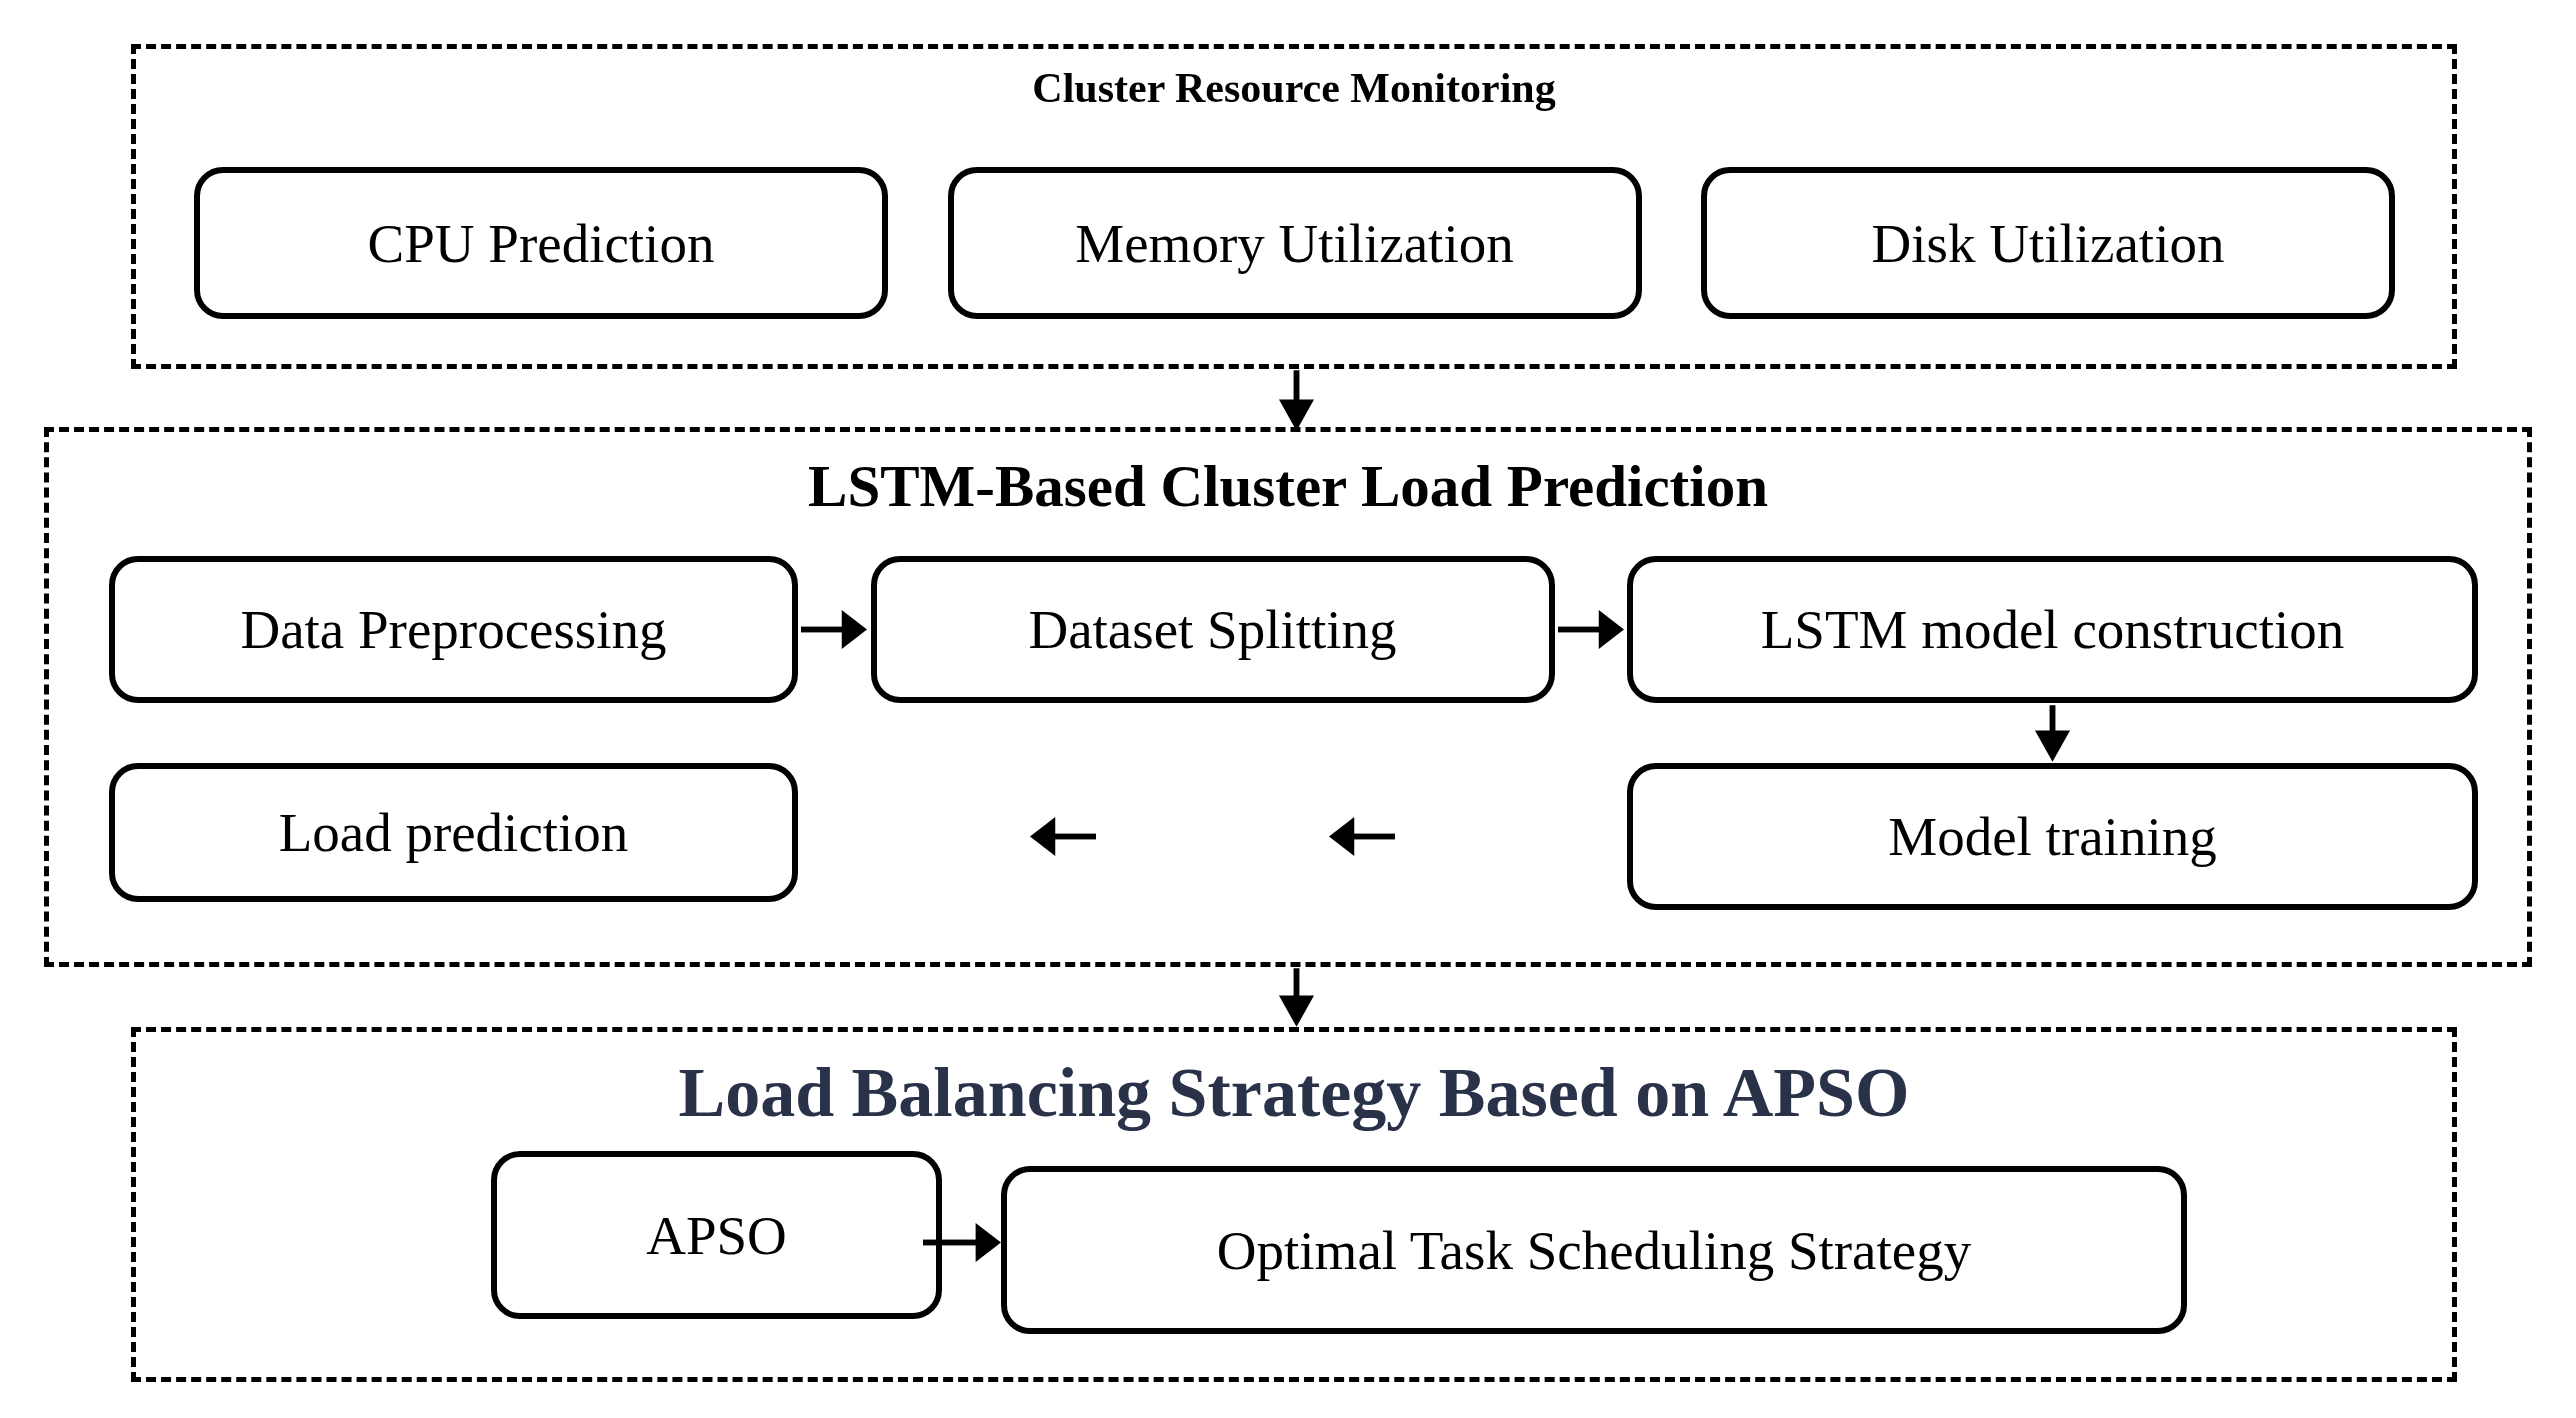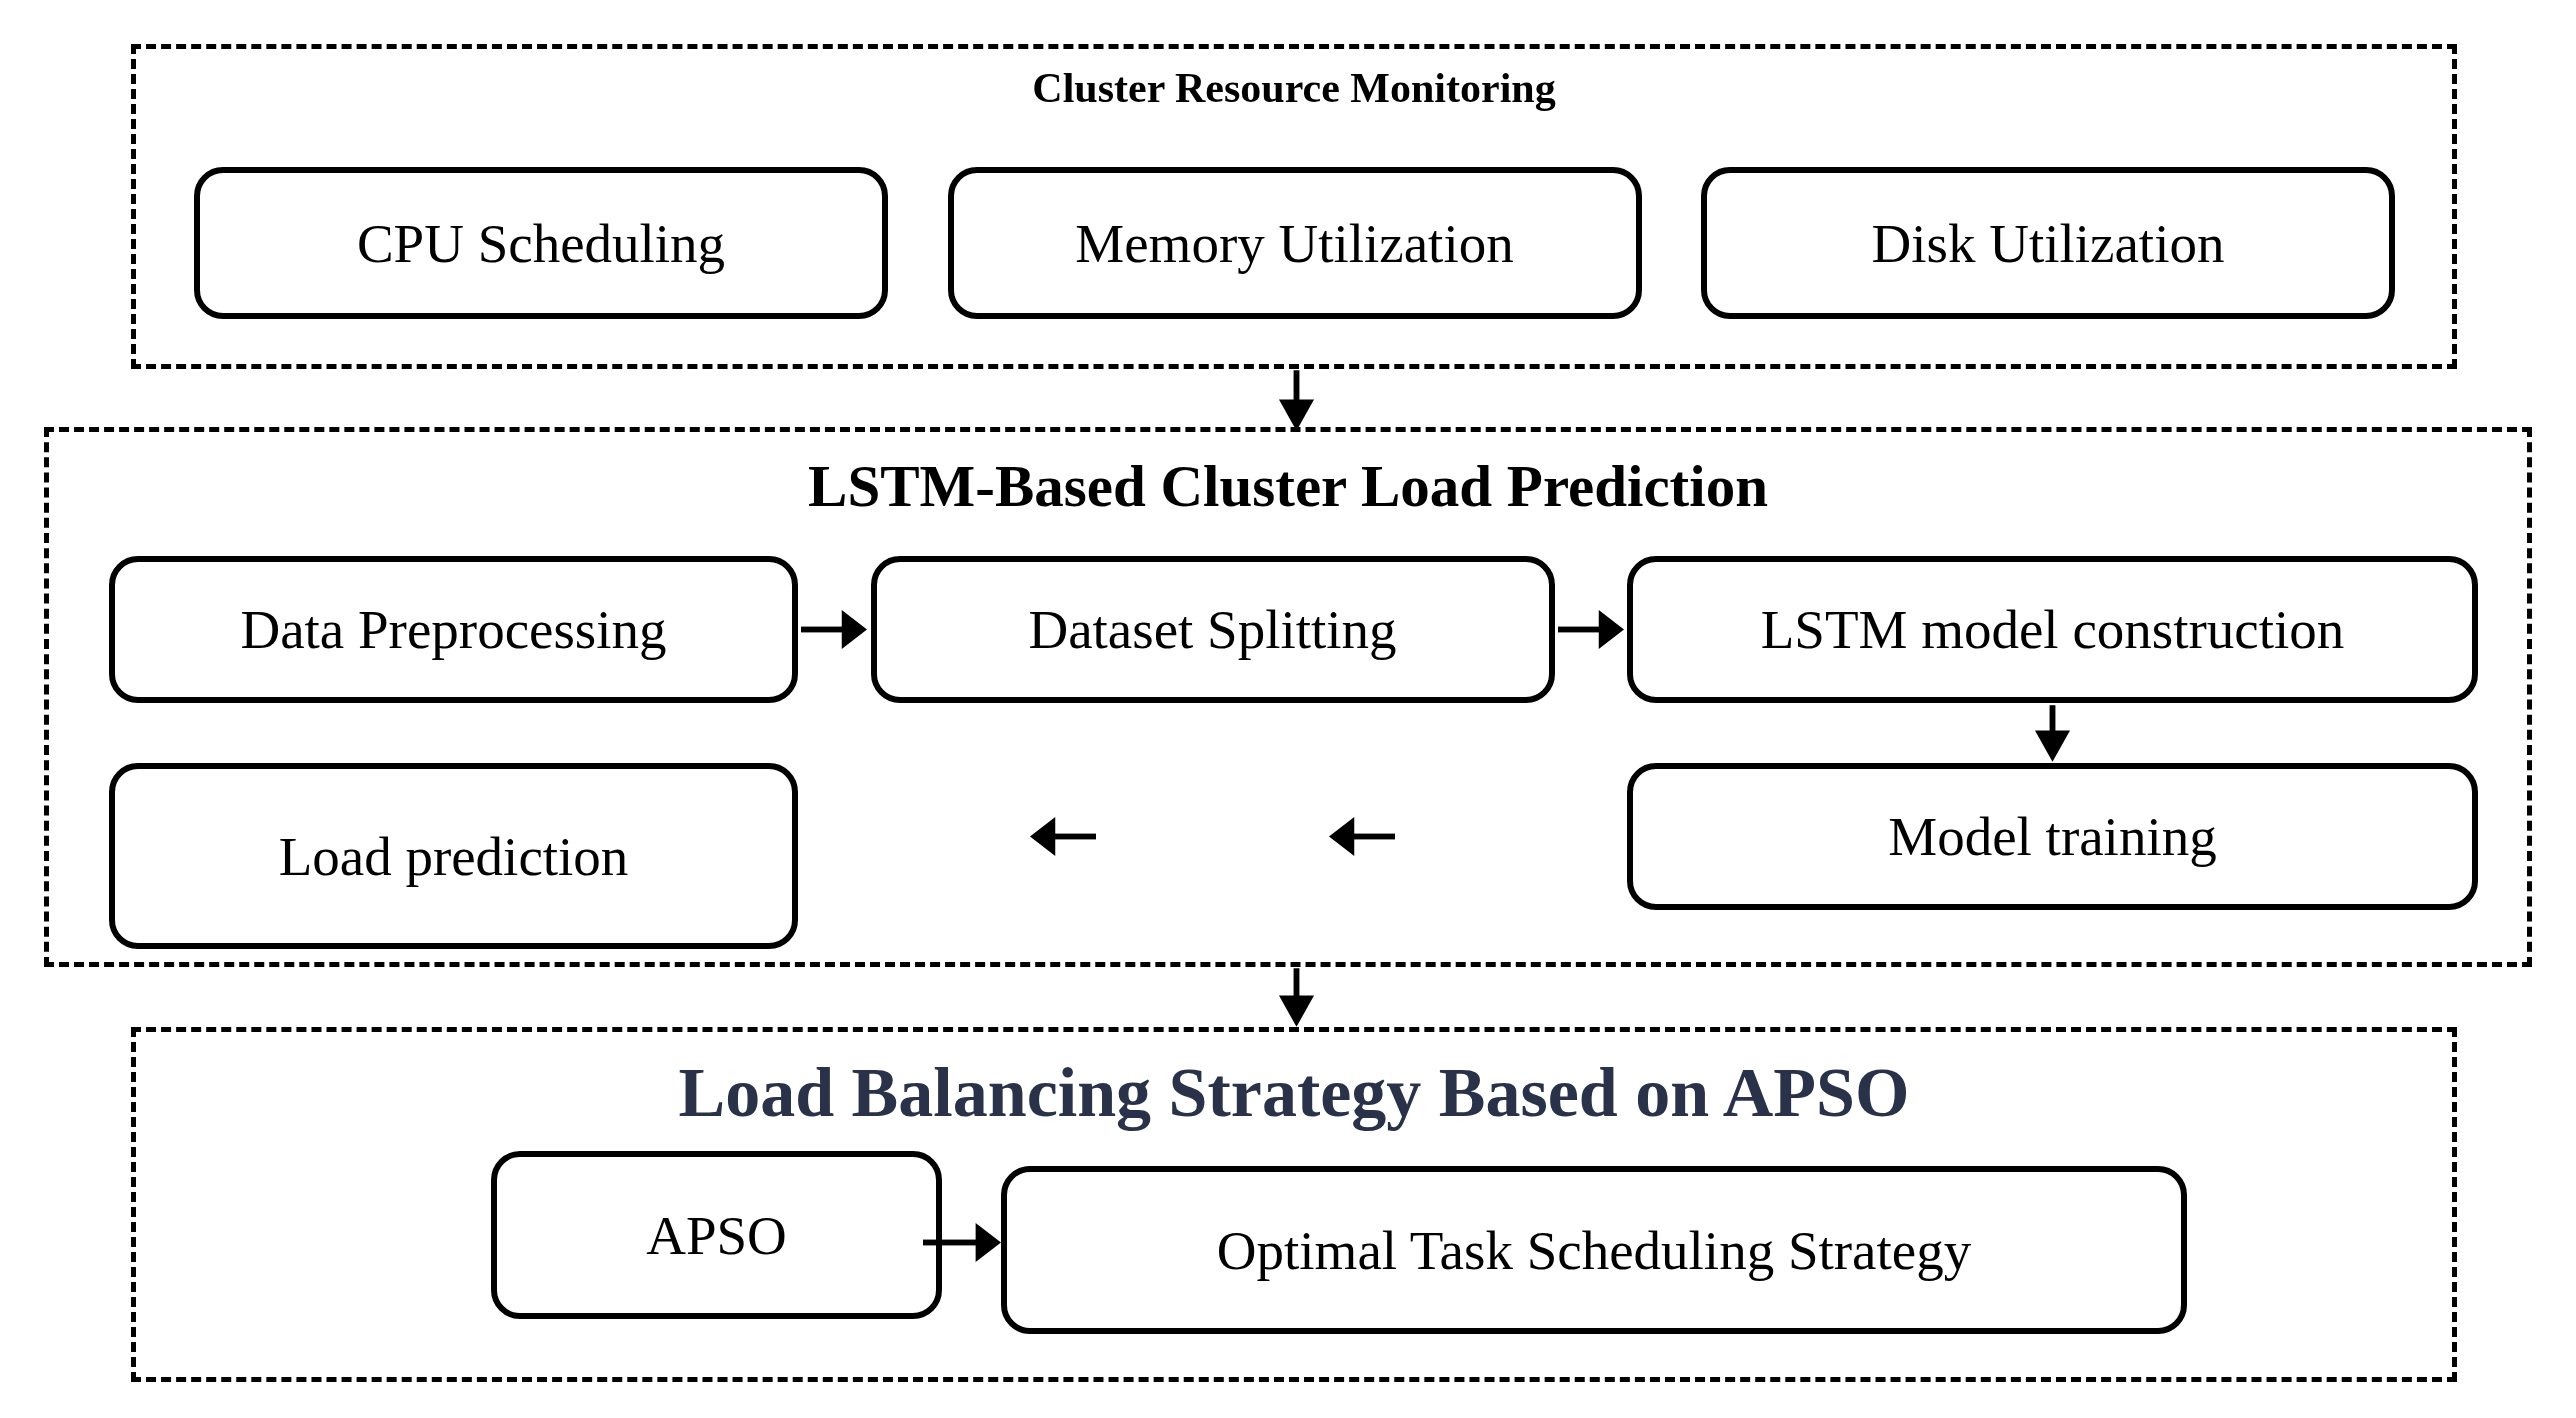--- a/index.html
+++ b/index.html
@@ -59,21 +59,21 @@
   svg { display: block; }
 </style>
 </head>
 <body>
 
 <div id="stage">
 
   <div class="dashed-box" style="left:131px; top:44px; width:2326px; height:325px;">
     <div class="section-title" style="top:16.6px;">Cluster Resource Monitoring</div>
     <div class="flex-row" style="left:0; top:118px; width:100%; height:152px; padding:0 57px 0 58px;">
-      <div class="node" style="width:694px; height:152px;">CPU Scheduling</div>
+      <div class="node" style="width:694px; height:152px;">CPU Prediction</div>
       <div class="node" style="width:694px; height:152px;">Memory Utilization</div>
       <div class="node" style="width:694px; height:152px;">Disk Utilization</div>
     </div>
   </div>
 
   <svg class="abs arrow" style="left:1277px; top:370px;" width="39" height="61" viewBox="0 0 40 62">
     <rect x="17" y="0" width="6" height="34" fill="#000000"></rect>
     <polygon points="2,30 38,30 20,62" fill="#000000"></polygon>
   </svg>
 
@@ -97,21 +97,21 @@
       </span>
       <div class="node" style="width:851px; height:147px;">LSTM model construction</div>
     </div>
 
     <svg class="abs arrow" style="left:1984px; top:273px;" width="39" height="57" viewBox="0 0 40 58">
       <rect x="17" y="0" width="6" height="30" fill="#000000"></rect>
       <polygon points="2,26 38,26 20,58" fill="#000000"></polygon>
     </svg>
 
     <div class="flex-row" style="left:0; top:331px; width:100%; height:147px; padding:0 49px 0 60px;">
-      <div class="node" style="width:689px; height:186px;">Load prediction</div>
+      <div class="node" style="width:689px; height:139px;">Load prediction</div>
       <span class="arrow-slot">
         <svg class="arrow" width="66" height="43" viewBox="0 0 68 44">
           <polygon points="26,2 0,22 26,42" fill="#000000"></polygon>
           <rect x="24" y="19" width="44" height="6" fill="#000000"></rect>
         </svg>
       </span>
       <span class="arrow-slot">
         <svg class="arrow" width="66" height="43" viewBox="0 0 68 44">
           <polygon points="26,2 0,22 26,42" fill="#000000"></polygon>
           <rect x="24" y="19" width="44" height="6" fill="#000000"></rect>

